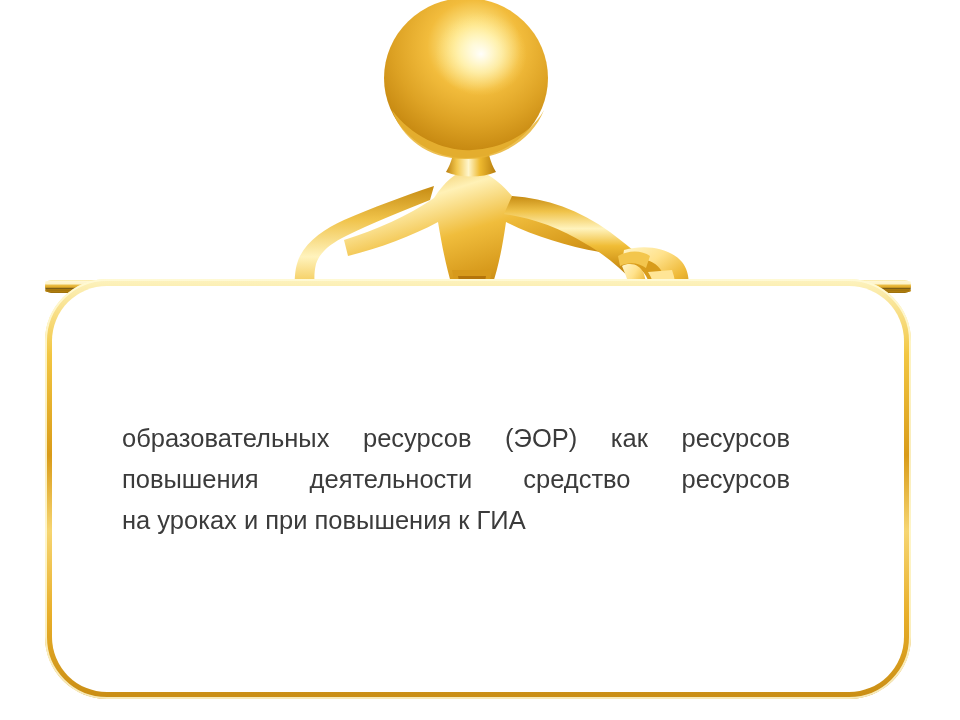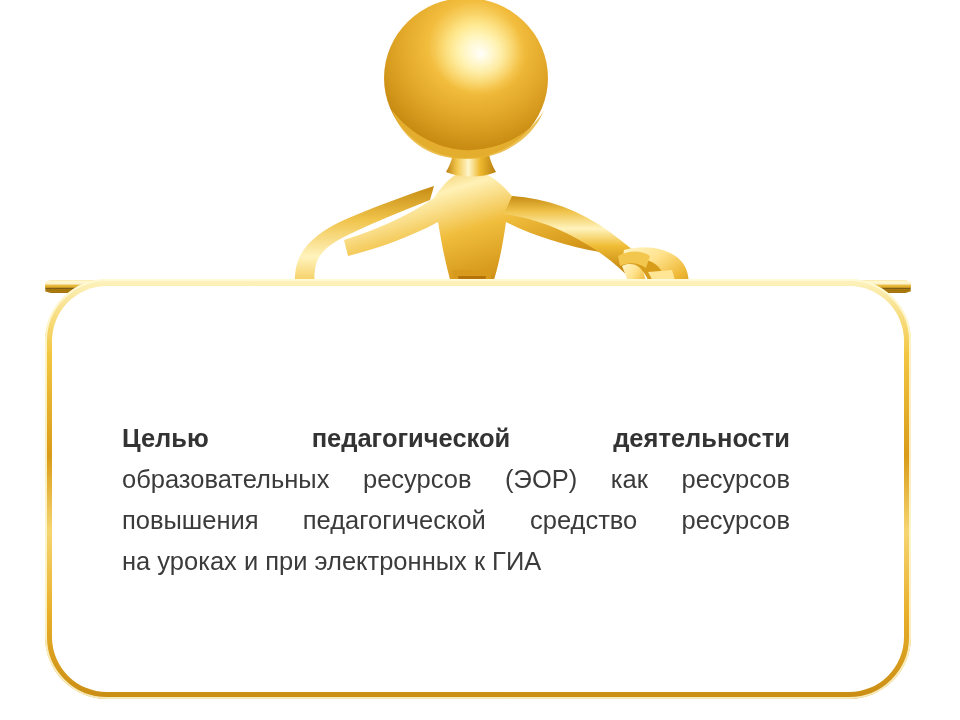--- a/index.html
+++ b/index.html
@@ -225,40 +225,35 @@
     <rect x="45" y="281" width="866" height="3.5" rx="1.6" fill="#fff8d8" opacity="0.9"></rect>
     <rect x="45" y="289" width="866" height="3" rx="1.4" fill="#bd870f" opacity="0.85"></rect>
   </svg>
 
   <div id="frame"></div>
   <div id="frame-inner-shine"></div>
 
   <div id="text-block">
     <div class="para">
 
-      <span class="justified">
-        <span class="lead">Целью</span>
-        <span class="lead">педагогической</span>
-        <span class="lead">деятельности</span>
-      </span>
 
 
       <span class="justified-tight">
         <span>образовательных</span>
         <span>ресурсов</span>
         <span>(ЭОР)</span>
         <span>как</span>
         <span>ресурсов</span>
       </span>
 
       <span class="justified-tight">
         <span>повышения</span>
-        <span>педагогической</span>
+        <span>деятельности</span>
         <span>средство</span>
         <span>ресурсов</span>
       </span>
 
-      <span class="last-line">на уроках и при электронных к ГИА</span>
+      <span class="last-line">на уроках и при повышения к ГИА</span>
 
     </div>
   </div>
 
 </div>
 
 </body></html>

